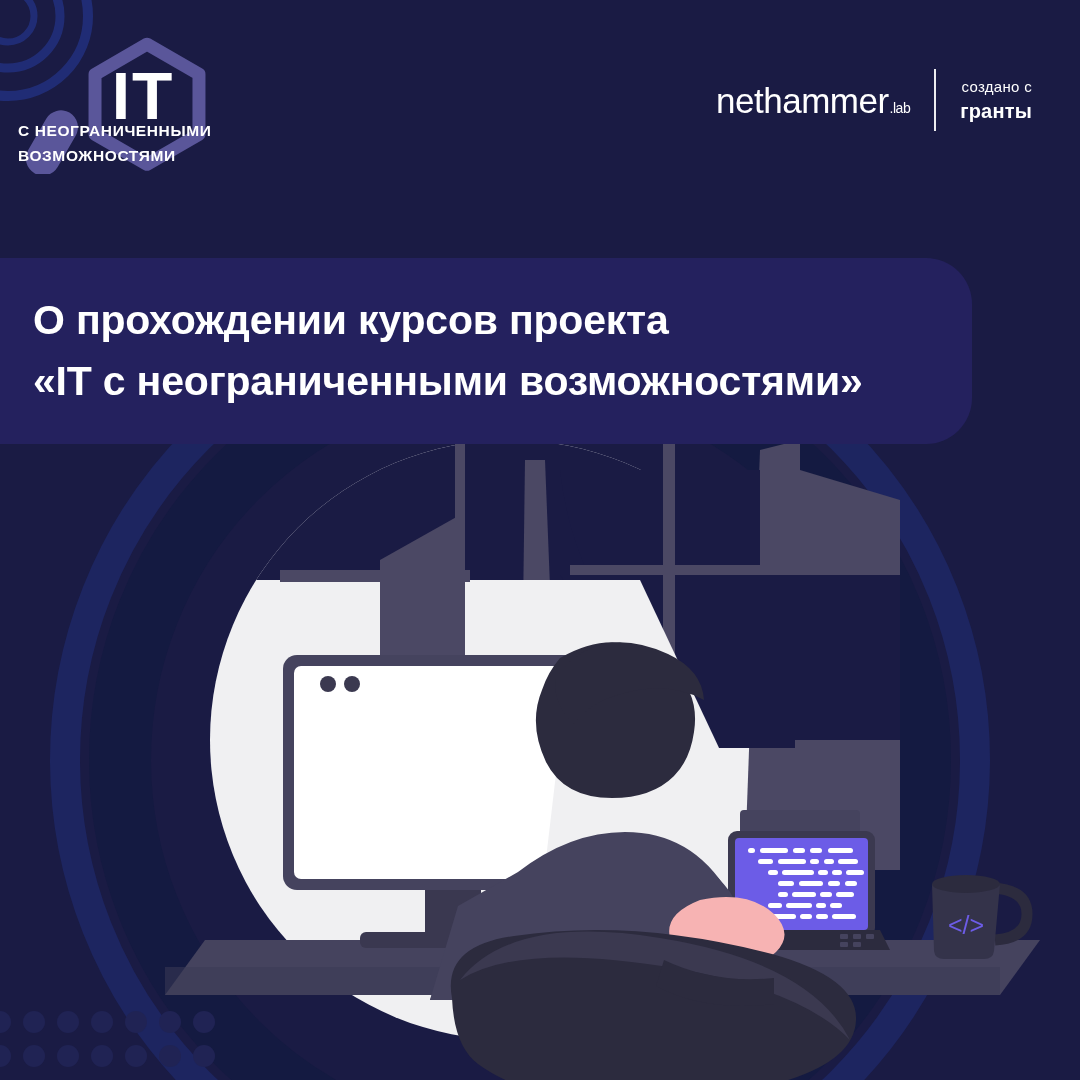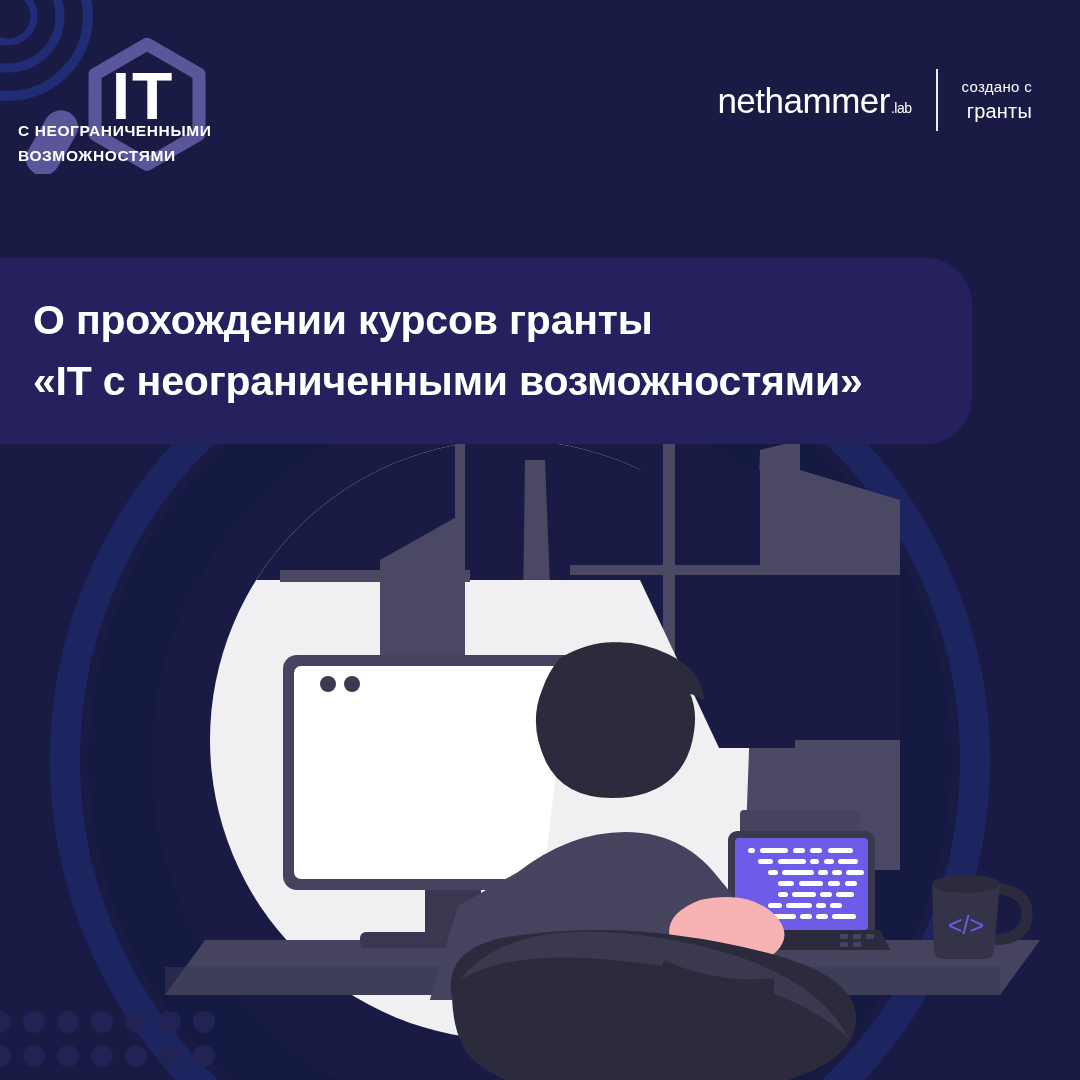--- a/index.html
+++ b/index.html
@@ -32,21 +32,21 @@
 
   .partners{position:absolute;right:48px;top:58px;height:84px;display:flex;align-items:center;gap:24px;}
   .nethammer{color:#fff;font-size:35px;line-height:1;letter-spacing:-.5px;display:flex;align-items:baseline;white-space:nowrap;margin-left:41px;}
   .nh-light{font-weight:300;}
   .nh-bold{font-weight:normal;}
   .nh-lab{font-size:14px;font-weight:normal;margin-left:1px;}
   .divider{width:2px;height:62px;background:#ffffff;opacity:.92;}
   .rosmol{color:#fff;text-align:right;line-height:1;}
   .rm-top{font-size:15px;letter-spacing:.3px;margin-bottom:7px;}
   .rm-main{font-size:40px;letter-spacing:-.5px;line-height:1;}
-  .rm-bot{font-size:20px;letter-spacing:.2px;margin-top:5px;}
+  .rm-bot{font-size:20px;letter-spacing:.2px;margin-top:5px;font-weight:bold;}
 
   
   .banner{
     position:absolute;left:0;top:258px;width:972px;height:186px;
     background:#24215e;border-radius:0 46px 46px 0;z-index:6;
   }
   .banner-text{
     position:absolute;left:33px;top:32px;right:40px;
     color:#ffffff;font-weight:bold;font-size:41px;line-height:61px;
     letter-spacing:-.2px;
@@ -123,21 +123,21 @@
       <div class="divider"></div>
       <div class="rosmol">
         <div class="rm-top">создано с</div>
         <div class="rm-bot">гранты</div>
       </div>
     </div>
   </div>
 
   <div class="banner">
     <div class="banner-text">
-      <span class="ln">О прохождении курсов гранты</span>
+      <span class="ln">О прохождении курсов проекта</span>
       <span class="ln">«IT с неограниченными возможностями»</span>
     </div>
   </div>
 
   <div class="illu">
     <svg viewBox="0 0 1080 640" xmlns="http://www.w3.org/2000/svg">
       <defs>
         <clipPath id="circClip">
             <circle cx="510" cy="300" r="300"></circle>
           </clipPath>

